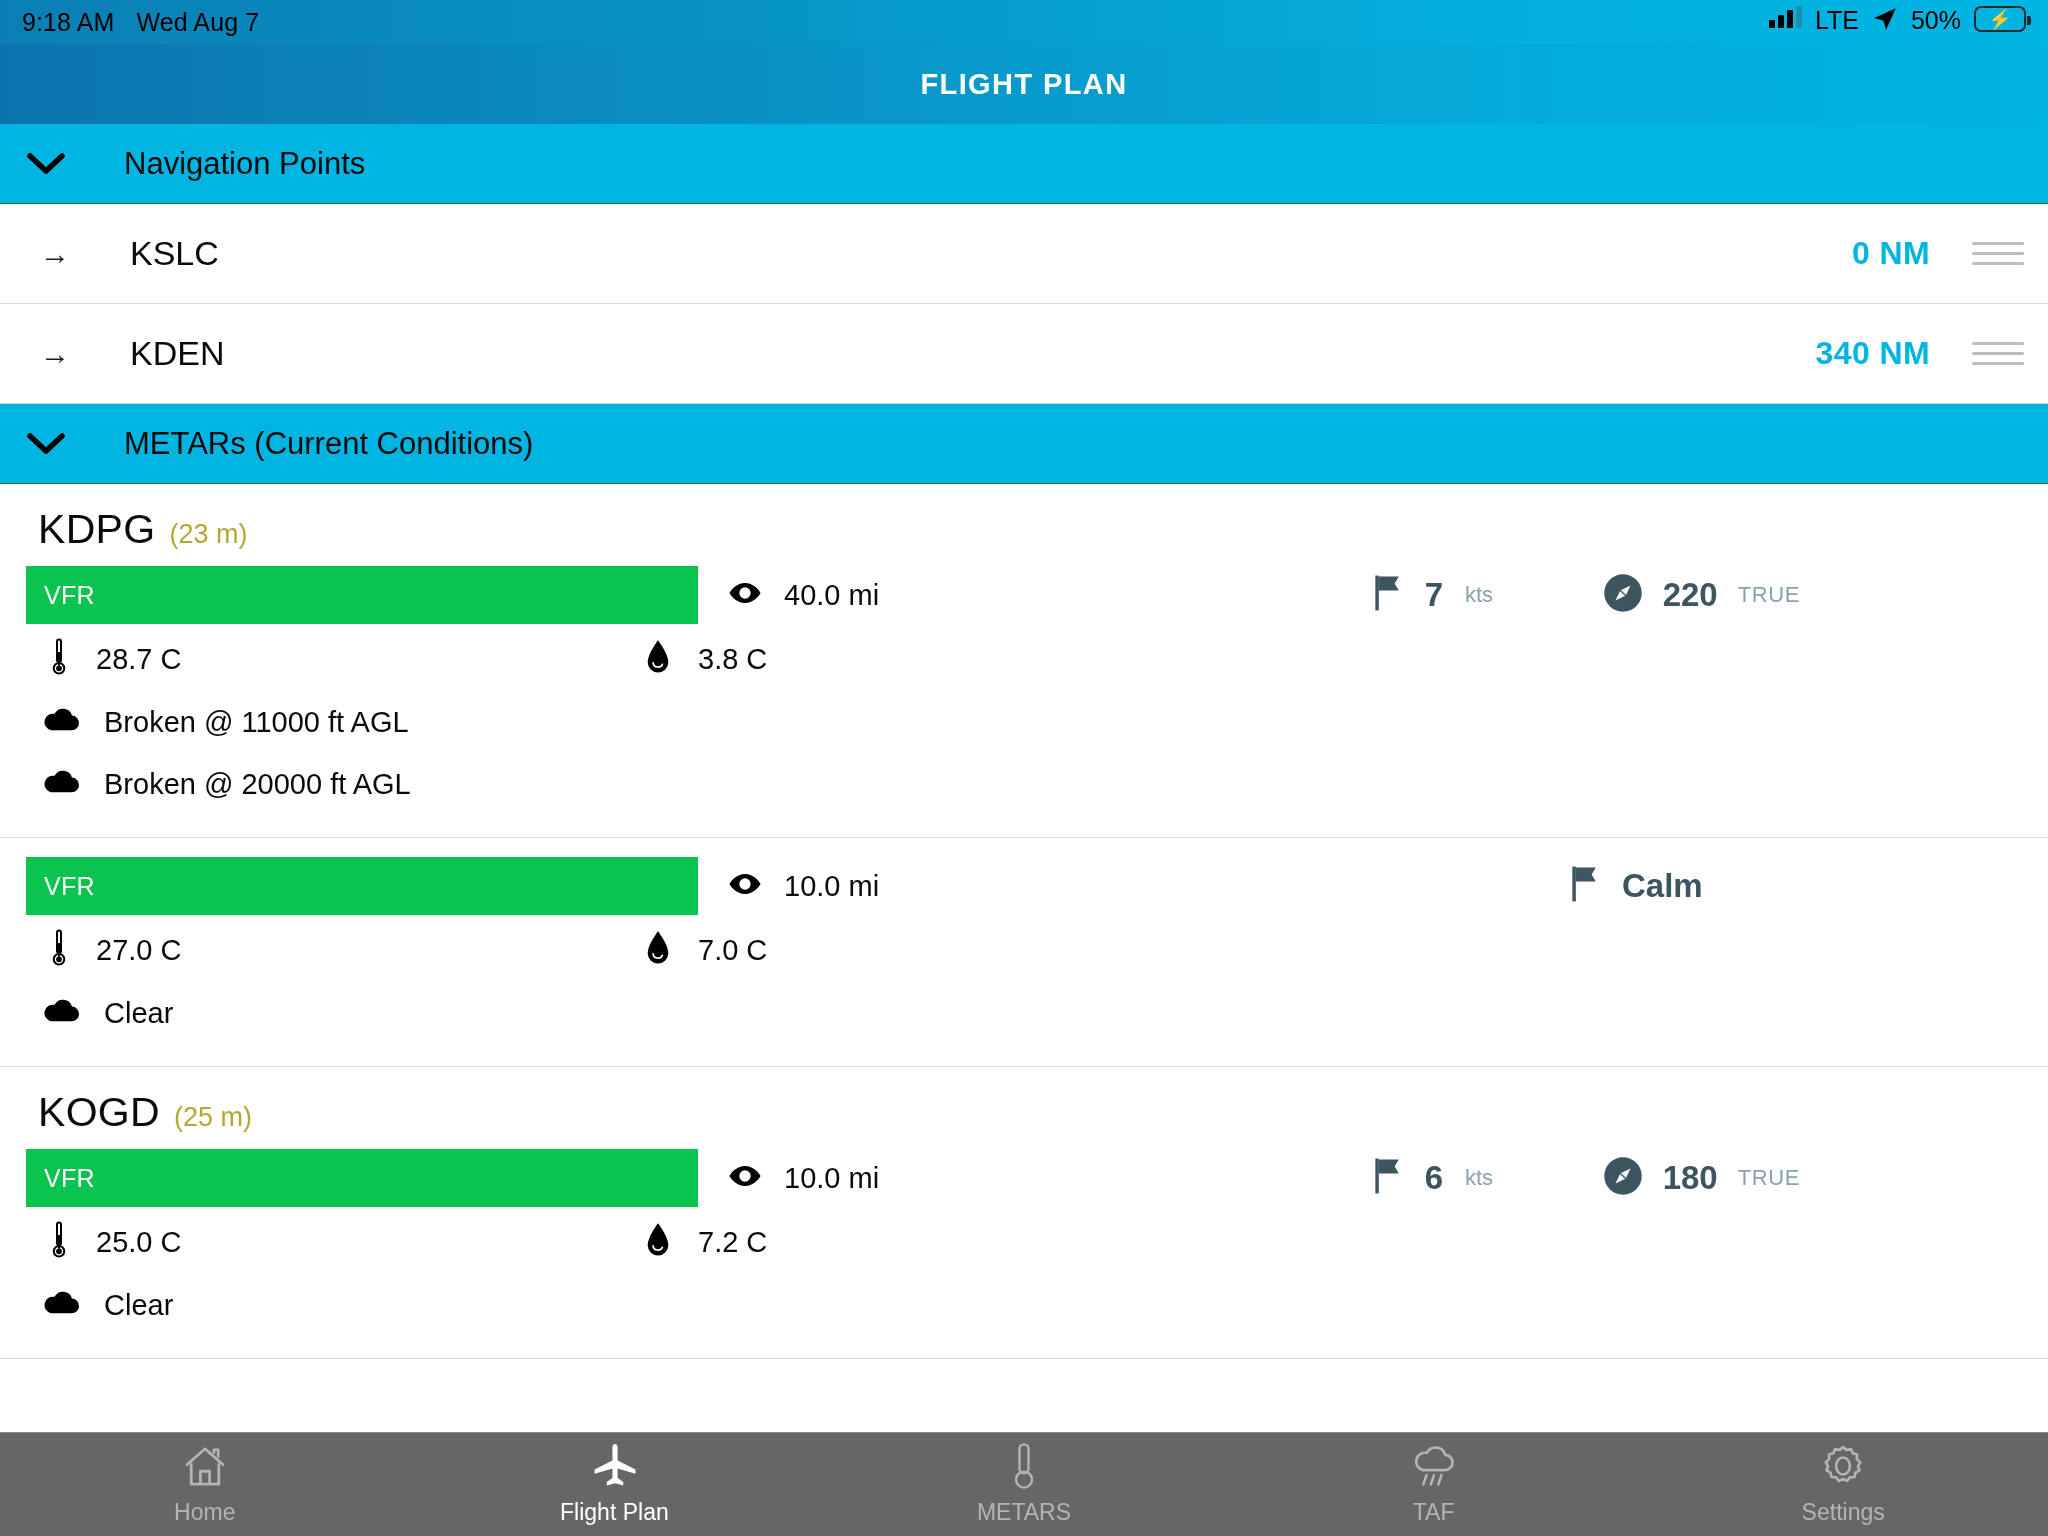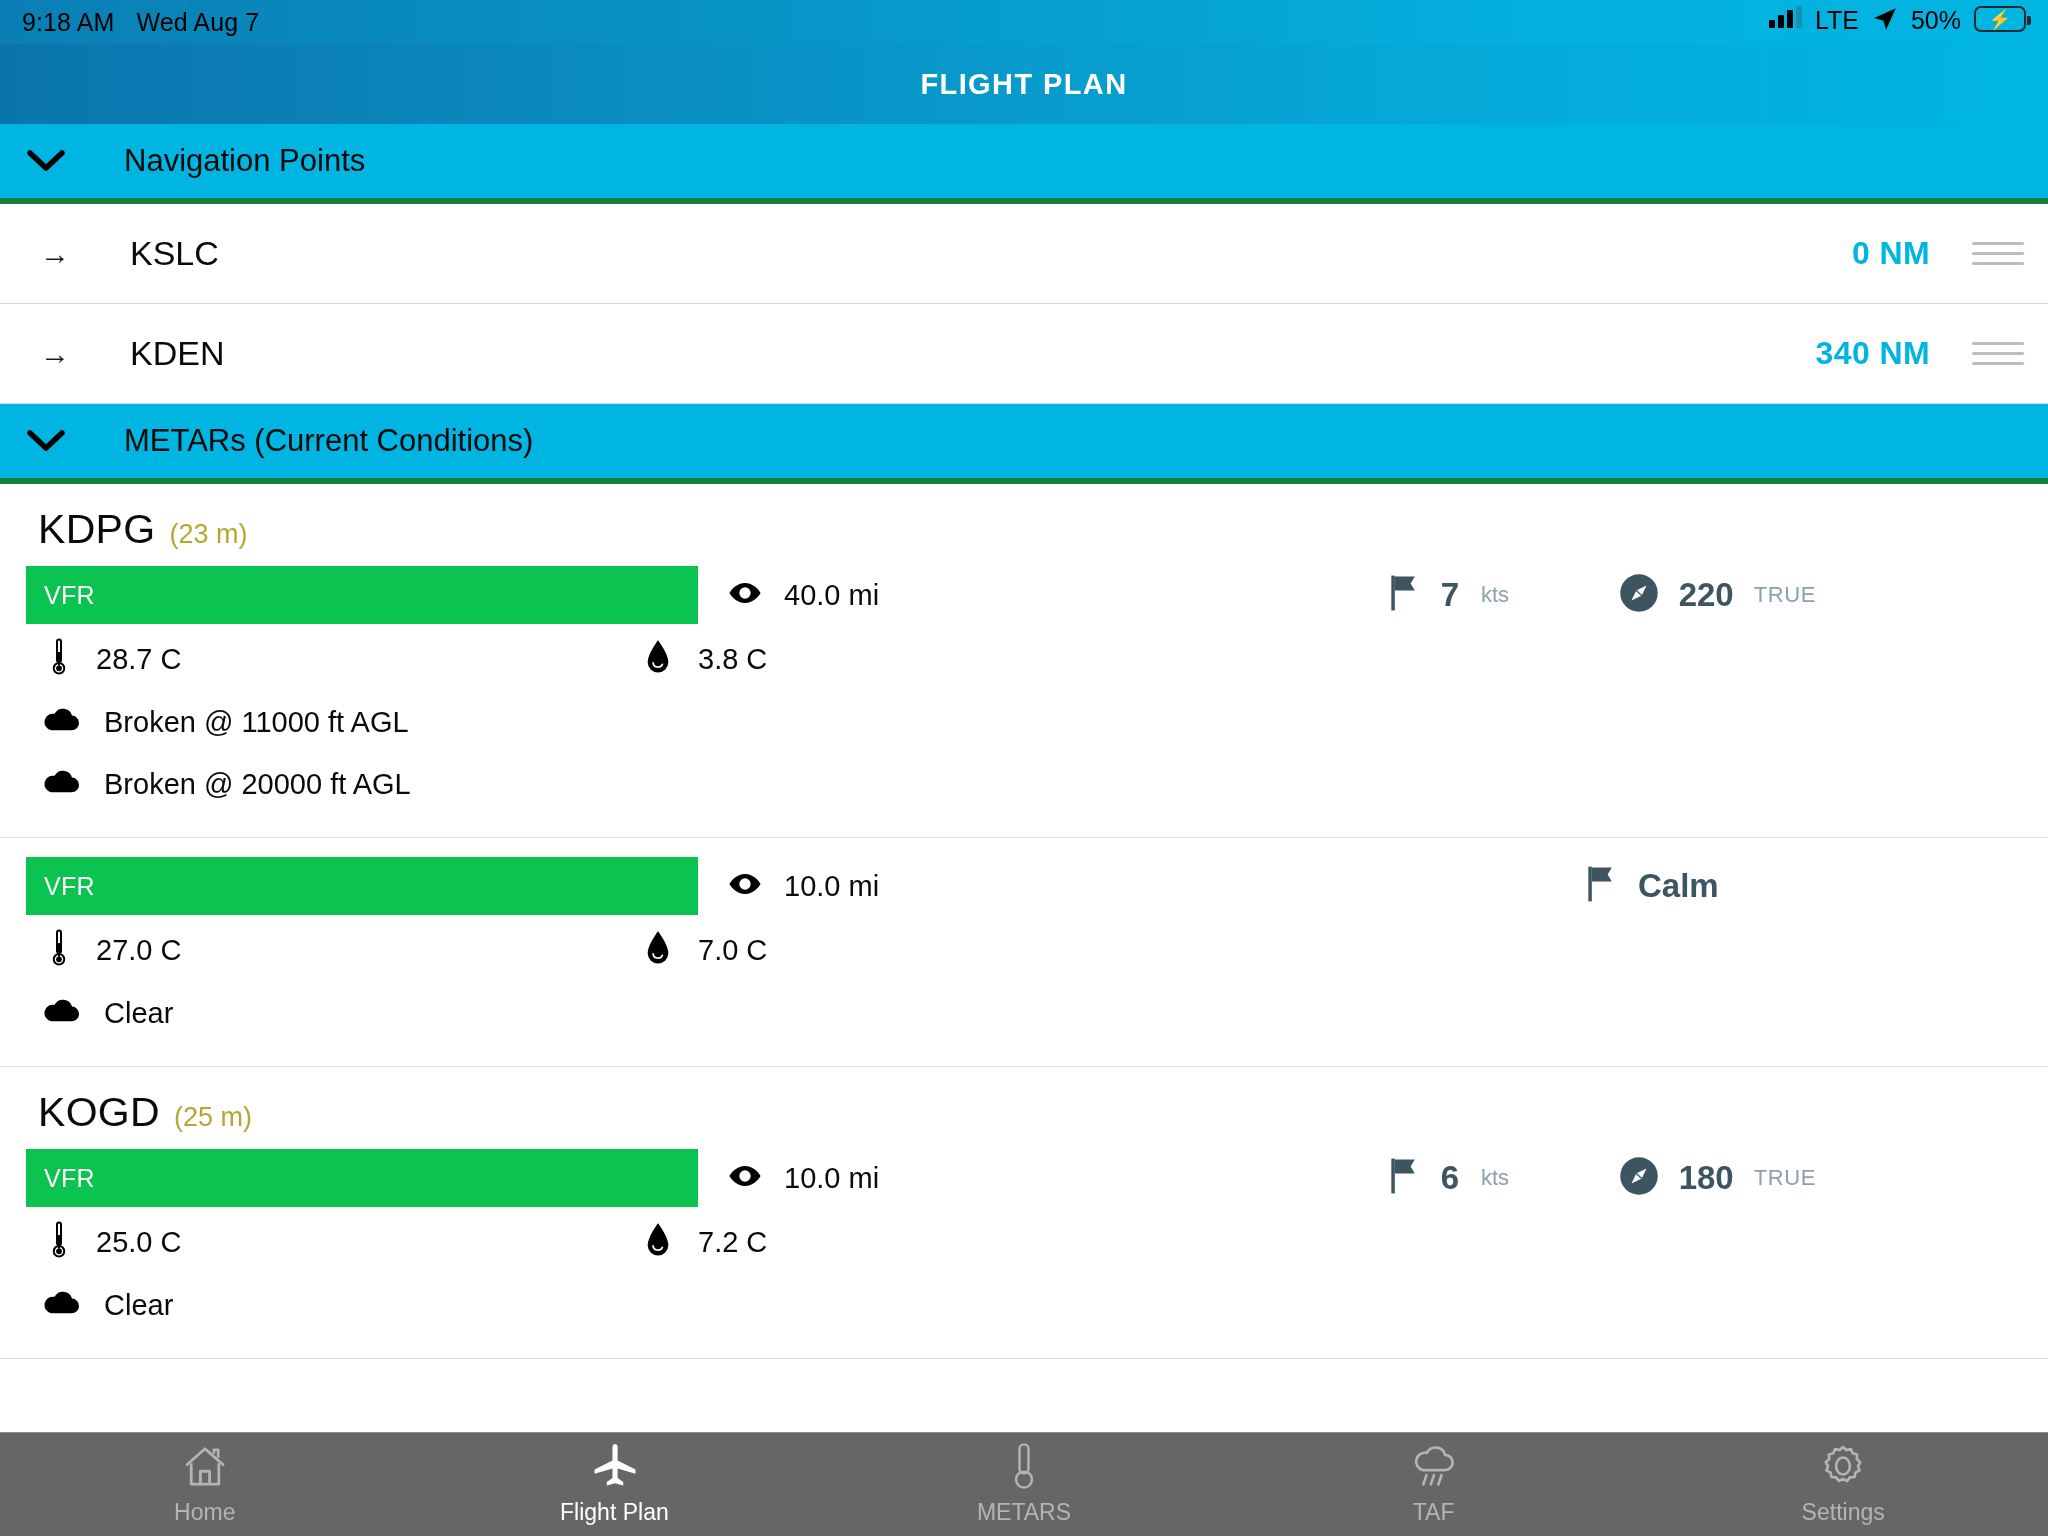--- a/index.html
+++ b/index.html
@@ -36,40 +36,40 @@
     height:80px; flex:0 0 80px;
     background:linear-gradient(90deg,#0b74ad 0%,#0a8cc0 30%,#05a9d8 70%,#00b5e2 100%);
     display:flex; align-items:center; justify-content:center;
   }
   .titlebar .title { color:#fff; font-size:29px; font-weight:bold; letter-spacing:1.4px; }
 
   
   .section-head {
     background:#00b5e2; height:80px; flex:0 0 80px;
     display:flex; align-items:center; padding-left:24px; gap:56px;
-    border-bottom:6px solid #15803d;
+    border-bottom:1px solid #15803d;
   }
   .chev { width:44px; display:flex; align-items:center; justify-content:center; }
   .chev svg { display:block; }
   .section-head .label { font-size:31px; color:#0a0a0a; font-weight:400; }
 
   
   .wp-row {
     height:100px; flex:0 0 100px; display:flex; align-items:center;
     border-bottom:1px solid #d9dde0; background:#fff; padding:0 24px 0 40px;
   }
   .wp-arrow { width:58px; font-size:30px; color:#1a1a1a; }
   .wp-name { font-size:34px; color:#0a0a0a; margin-left:32px; flex:1; }
   .wp-dist { font-size:32px; font-weight:bold; color:#00b5e2; letter-spacing:.4px; }
   .drag-handle { width:52px; margin-left:42px; display:flex; flex-direction:column; gap:7px; }
   .drag-handle i { display:block; height:3px; background:#b9bec2; border-radius:2px; }
 
   
   .metar-scroll { flex:1 1 auto; overflow:hidden; background:#fff; }
-  .metar-card { border-bottom:1px solid #dcdfe2; padding:16px 0 22px 0; }
+  .metar-card { border-bottom:1px solid #dcdfe2; padding:16px 16px 22px 0; }
   .mc-head { display:flex; align-items:baseline; gap:14px; padding:6px 0 10px 38px; }
   .mc-id { font-size:41px; color:#0a0a0a; font-weight:400; letter-spacing:.3px; }
   .mc-age { font-size:27px; font-weight:400; }
 
   .mc-row1 { display:flex; align-items:center; height:64px; }
   .cat-bar {
     width:672px; height:58px; margin-left:26px;
     display:flex; align-items:center; padding-left:18px;
     color:#fff; font-size:25px; letter-spacing:.3px;
   }

